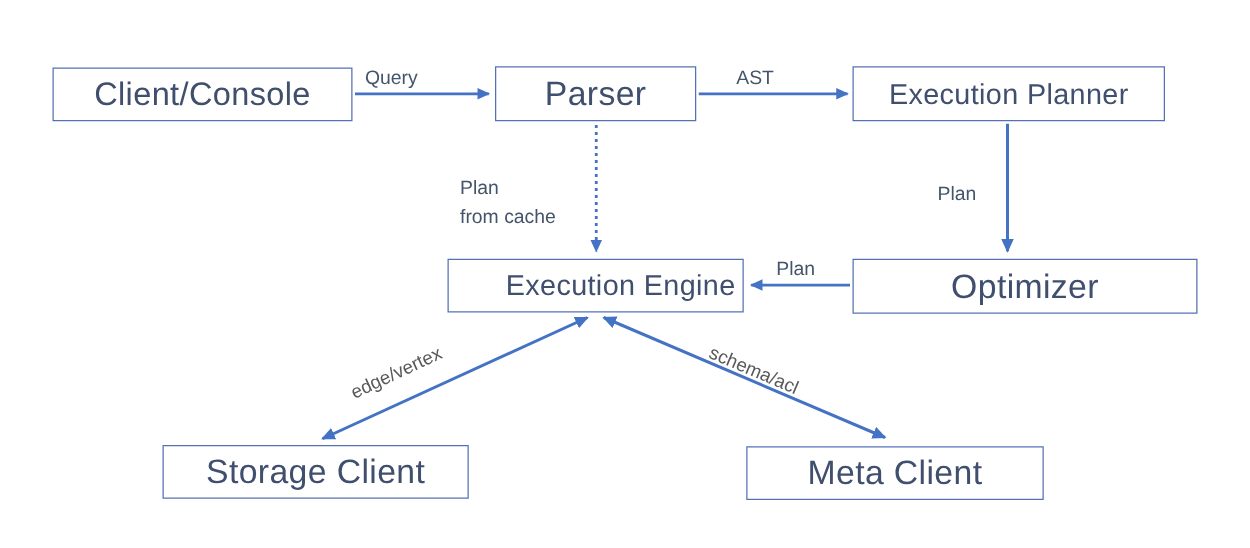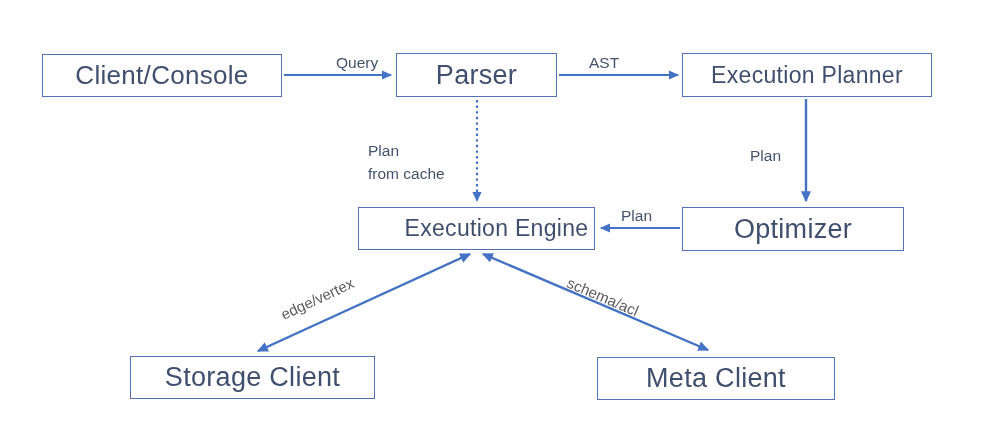--- a/index.html
+++ b/index.html
@@ -76,27 +76,27 @@
   </svg>
 
   <div class="node" style="left:396px; top:53px;  width:161px; height:44px; font-size:27px;">Parser</div>
 
   <div class="node" style="left:42px;  top:54px;  width:240px; height:43px; font-size:26px;">Client/Console</div>
 
   <div class="node" style="left:682px; top:53px;  width:250px; height:44px; font-size:23px;">Execution Planner</div>
 
   <div class="node" style="left:358px; top:207px; width:237px; height:43px; font-size:23px;padding-left:40px;">Execution Engine</div>
 
-  <div class="node" style="left:682px; top:207px; width:222px; height:44px; font-size:27px;">Optimizer</div>
+  <div class="node" style="left:682px; top:207px; width:276px; height:44px; font-size:27px;">Optimizer</div>
 
   <div class="node" style="left:130px; top:356px; width:245px; height:43px; font-size:27px;">Storage Client</div>
 
   <div class="node" style="left:597px; top:357px; width:238px; height:43px; font-size:27px;">Meta Client</div>
 
-  <div class="elabel" style="left:292px; top:51px;margin-left:44px;">Query</div>
+  <div class="elabel" style="left:292px; top:51px;">Query</div>
 
   <div class="elabel" style="left:589px; top:51px;">AST</div>
 
   <div class="elabel" style="left:368px; top:139px;">Plan
 from cache</div>
 
   <div class="elabel" style="left:750px; top:144px;">Plan</div>
 
   <div class="elabel" style="left:621px; top:204px;">Plan</div>
 

